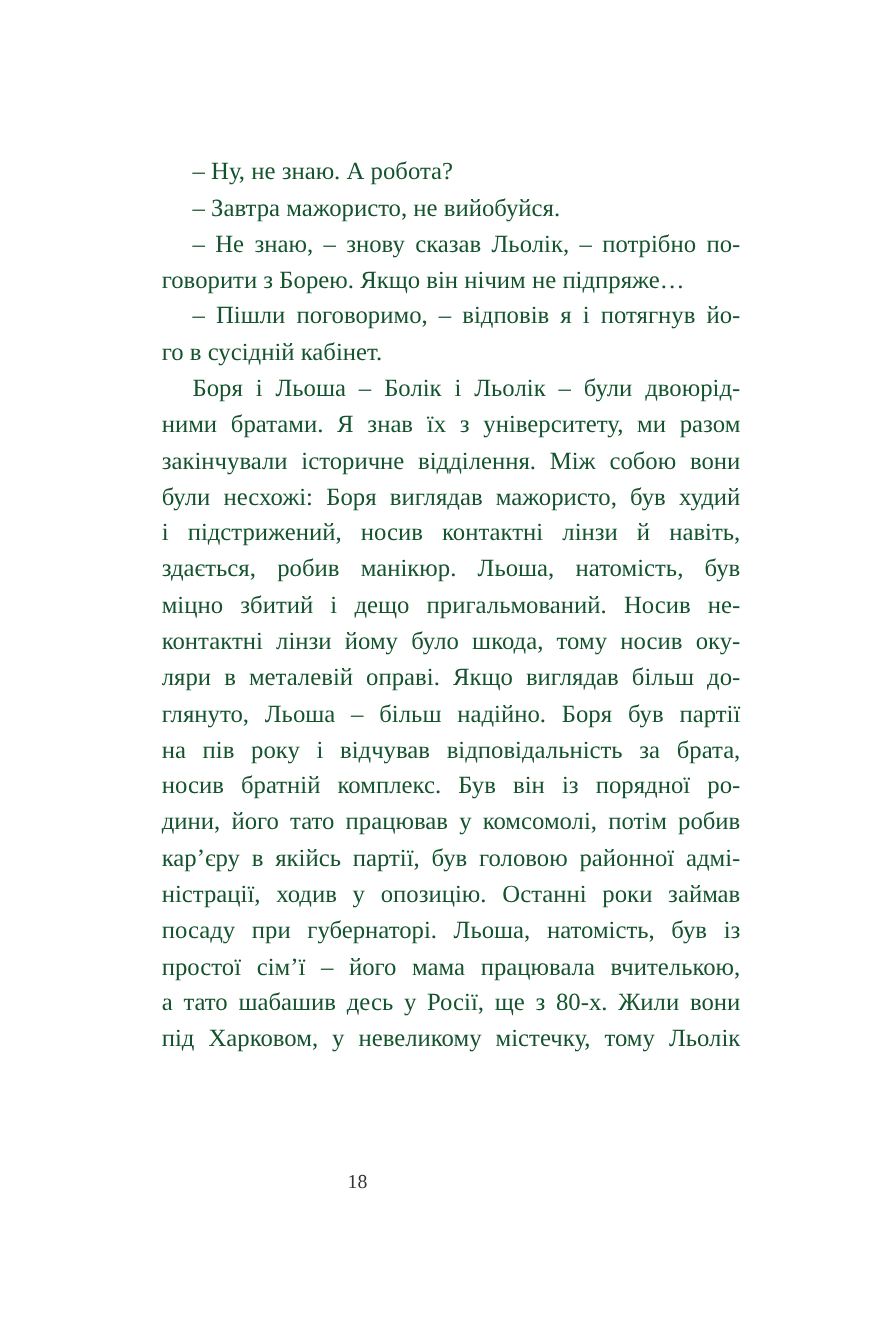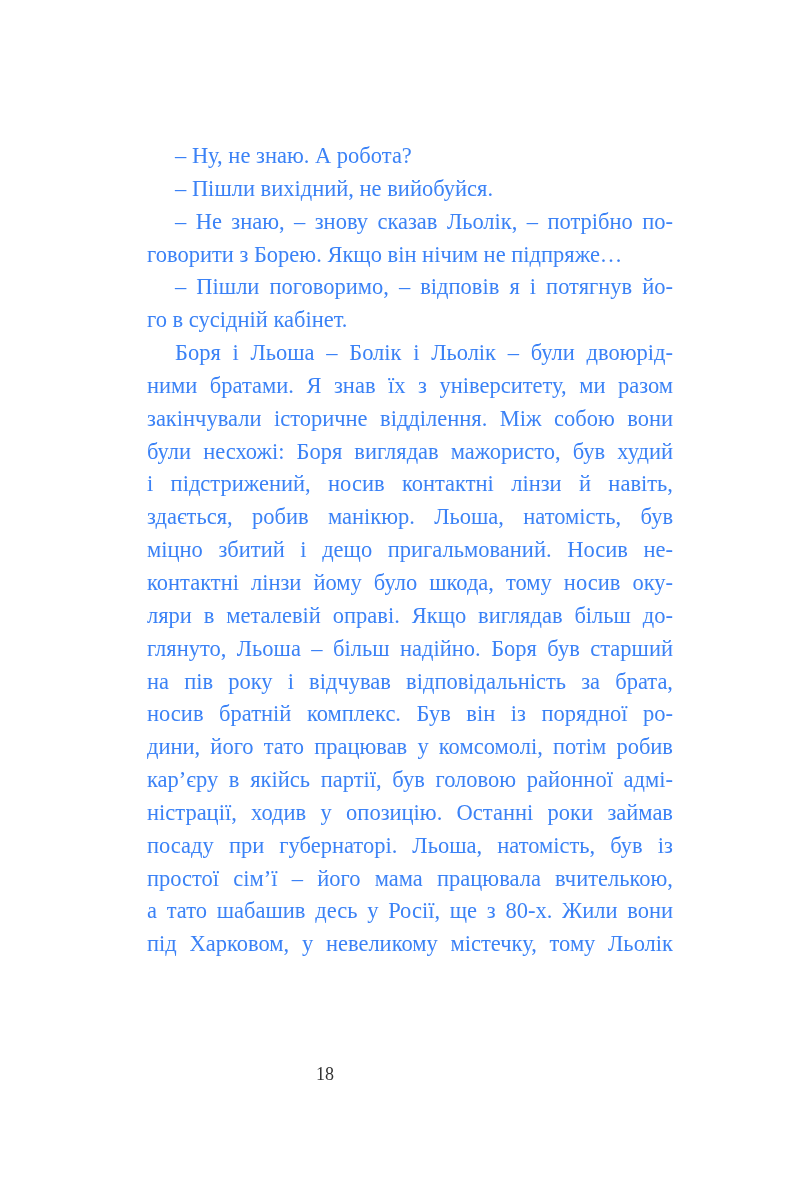--- a/index.html
+++ b/index.html
@@ -22,21 +22,21 @@
       background: #ffffff;
     }
     .text-block {
       position: absolute;
       left: 147px;
       top: 140px;
       width: 526px;
       font-family: "Liberation Serif", "DejaVu Serif", serif;
       font-size: 22.5px;
       line-height: 32.85px;
-      color: #3b82f6;
+      color: #14532d;
     }
     .line {
       display: block;
       white-space: nowrap;
       text-align: justify;
       text-align-last: justify;
       height: 32.85px;
     }
     .line.indent {
       padding-left: 28px;
@@ -54,35 +54,35 @@
       font-size: 18px;
       color: #333333;
     }
   </style>
 </head>
 <body>
 
 <div class="page">
   <div class="text-block">
     <span class="line indent last">– Ну, не знаю. А робота?</span>
-    <span class="line indent last">– Пішли вихідний, не вийобуйся.</span>
+    <span class="line indent last">– Завтра мажористо, не вийобуйся.</span>
     <span class="line indent">– Не знаю, – знову сказав Льолік, – потрібно по-</span>
     <span class="line last">говорити з Борею. Якщо він нічим не підпряже…</span>
     <span class="line indent">– Пішли поговоримо, – відповів я і потягнув йо-</span>
     <span class="line last">го в сусідній кабінет.</span>
     <span class="line indent">Боря і Льоша – Болік і Льолік – були двоюрід-</span>
     <span class="line">ними братами. Я знав їх з університету, ми разом</span>
     <span class="line">закінчували історичне відділення. Між собою вони</span>
     <span class="line">були несхожі: Боря виглядав мажористо, був худий</span>
     <span class="line">і підстрижений, носив контактні лінзи й навіть,</span>
     <span class="line">здається, робив манікюр. Льоша, натомість, був</span>
     <span class="line">міцно збитий і дещо пригальмований. Носив не-</span>
     <span class="line">контактні лінзи йому було шкода, тому носив оку-</span>
     <span class="line">ляри в металевій оправі. Якщо виглядав більш до-</span>
-    <span class="line">глянуто, Льоша – більш надійно. Боря був старший</span>
+    <span class="line">глянуто, Льоша – більш надійно. Боря був партії</span>
     <span class="line">на пів року і відчував відповідальність за брата,</span>
     <span class="line">носив братній комплекс. Був він із порядної ро-</span>
     <span class="line">дини, його тато працював у комсомолі, потім робив</span>
     <span class="line">кар’єру в якійсь партії, був головою районної адмі-</span>
     <span class="line">ністрації, ходив у опозицію. Останні роки займав</span>
     <span class="line">посаду при губернаторі. Льоша, натомість, був із</span>
     <span class="line">простої сім’ї – його мама працювала вчителькою,</span>
     <span class="line">а тато шабашив десь у Росії, ще з 80-х. Жили вони</span>
     <span class="line">під Харковом, у невеликому містечку, тому Льолік</span>
   </div>

